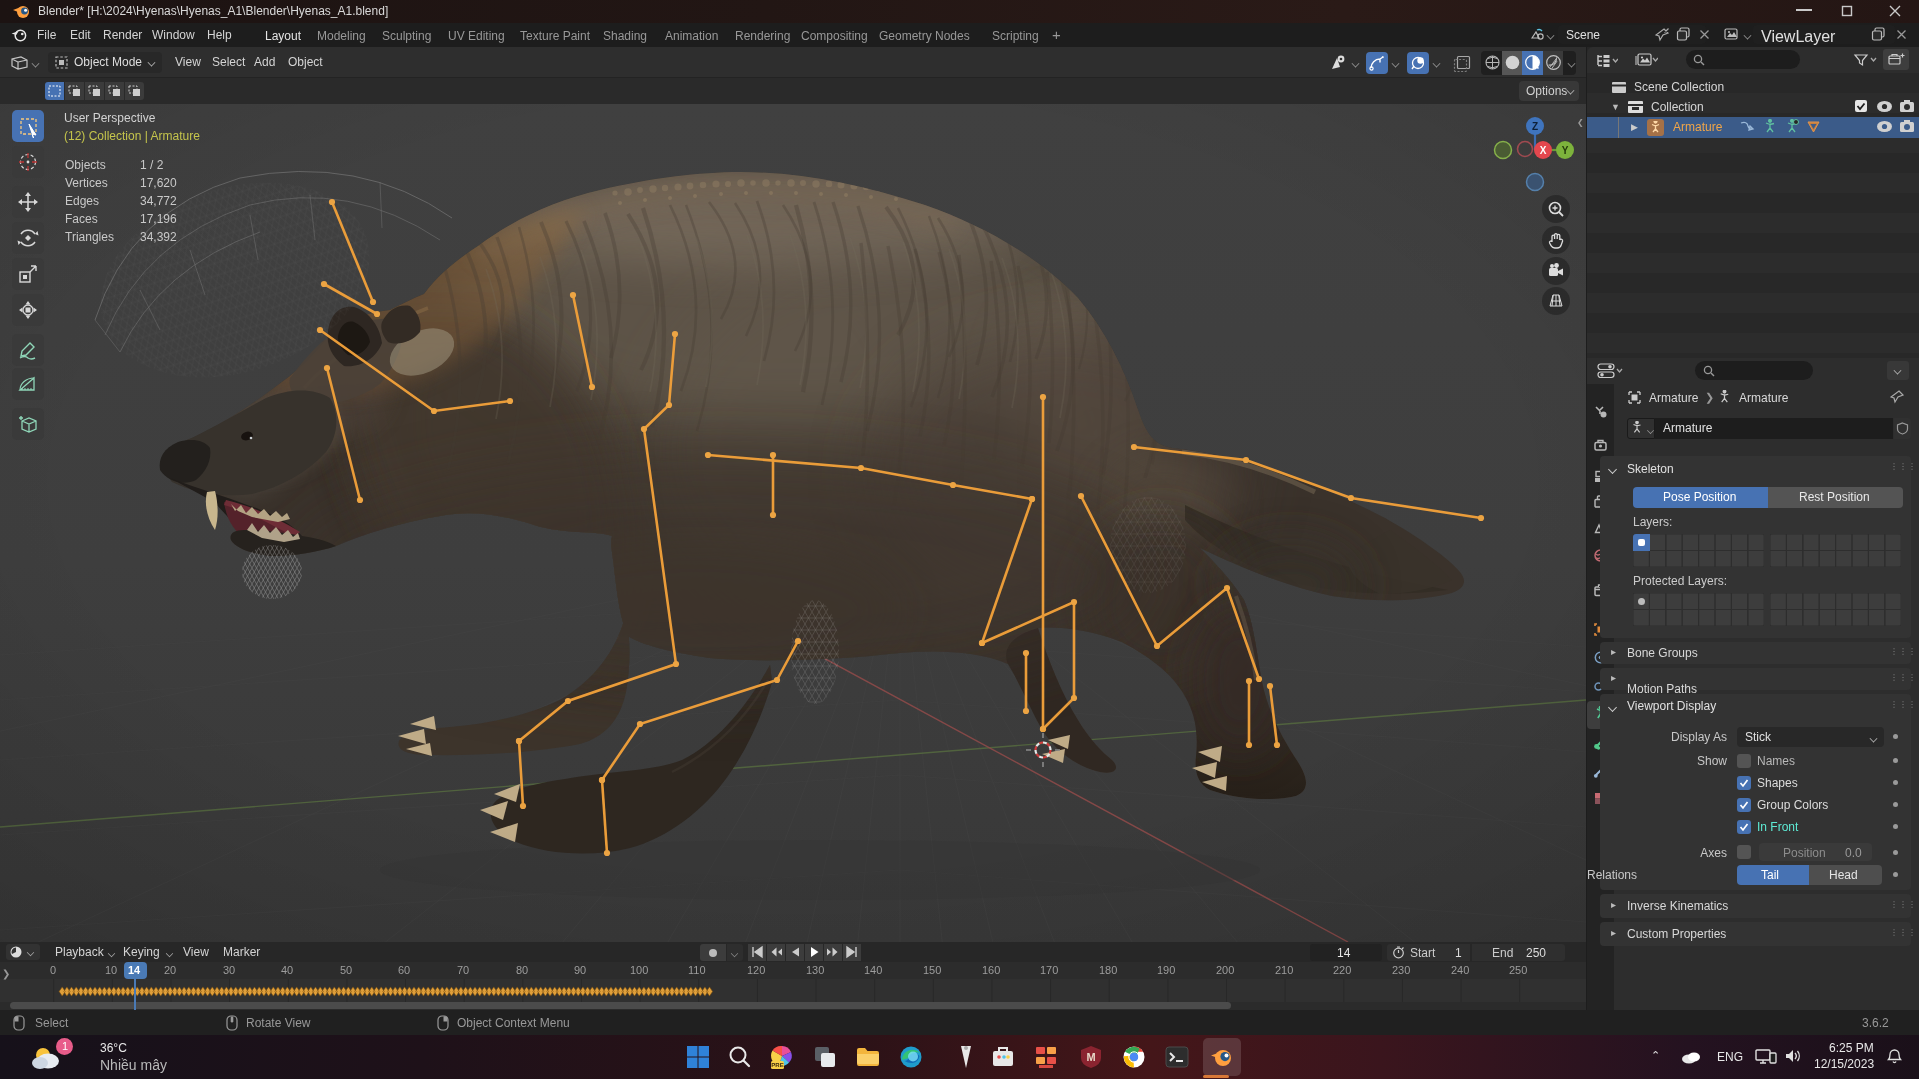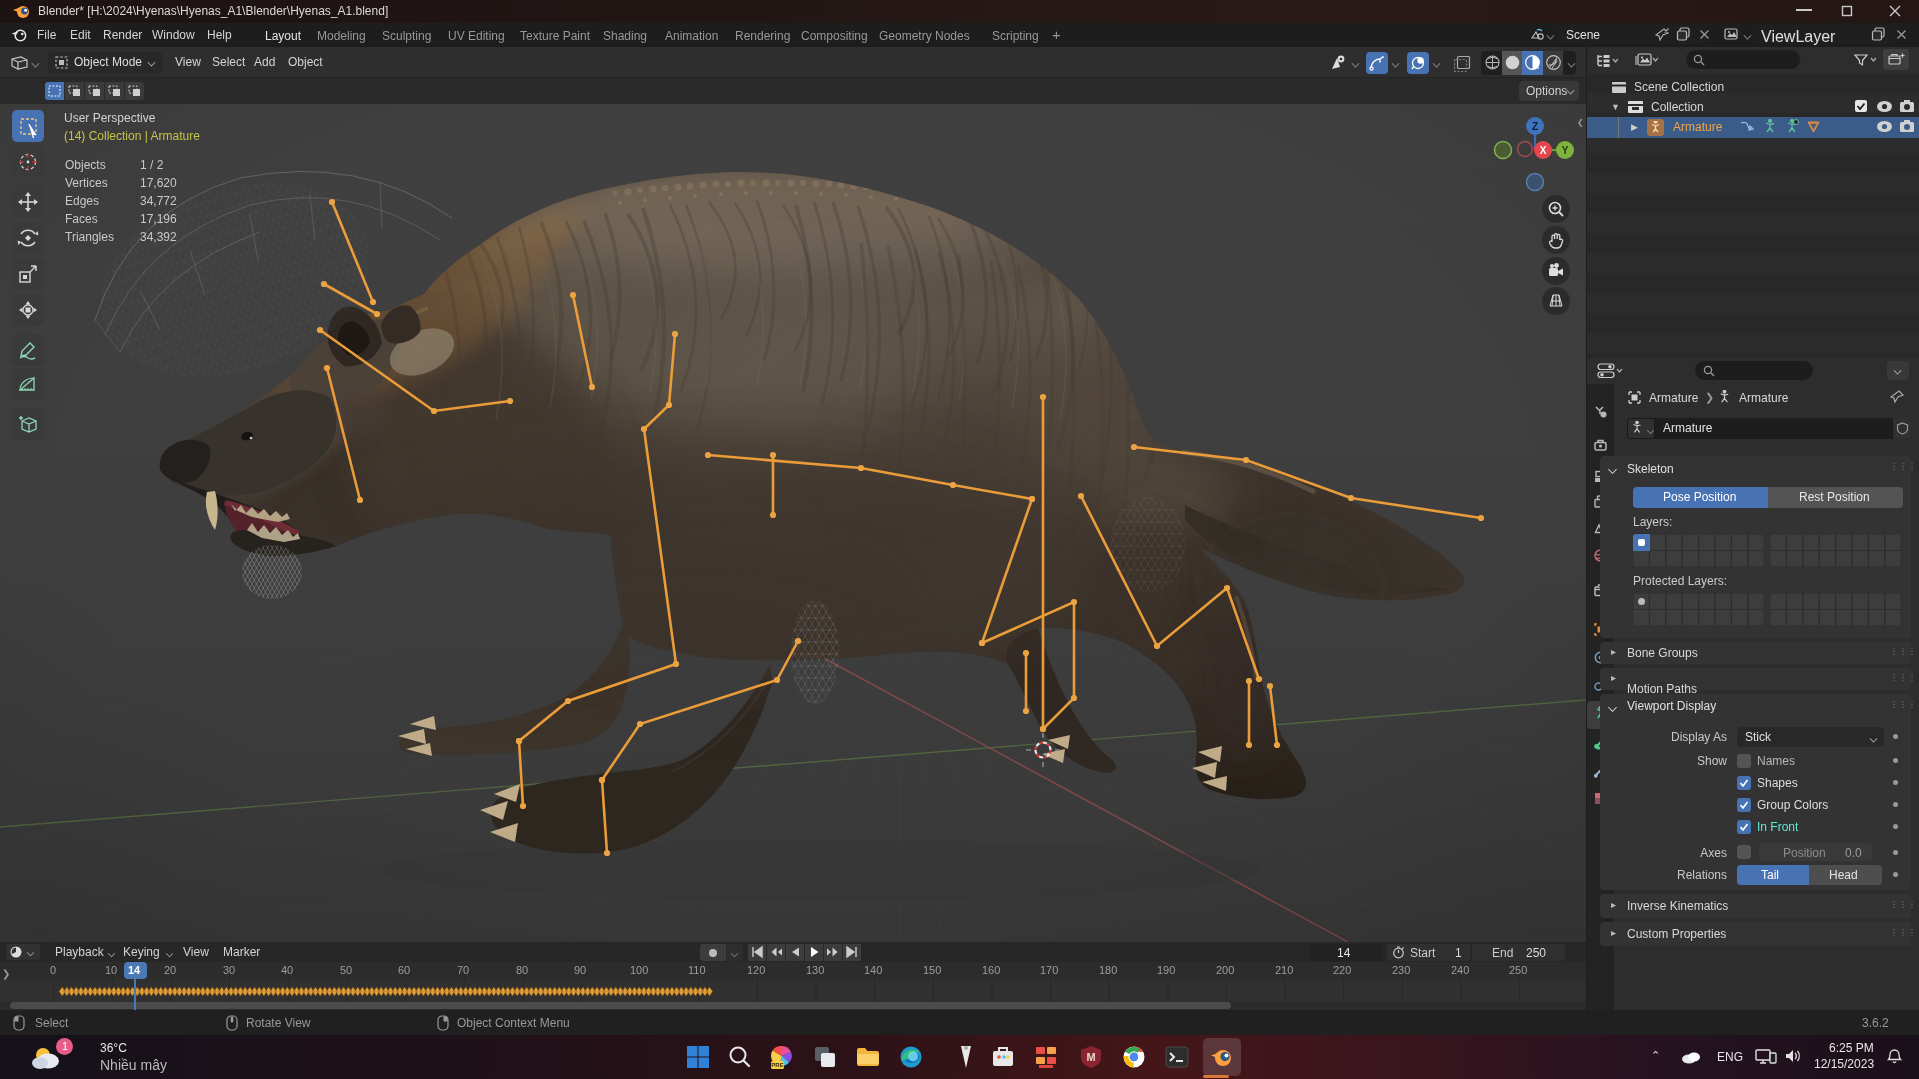--- a/index.html
+++ b/index.html
@@ -590,21 +590,21 @@
 <svg class="abs" style="left:17px;top:269px" width="22" height="23" viewBox="0 0 22 23">
       <path d="M3 17 L17 17 L17 5 Z" fill="none" stroke="#8fd6b8" stroke-width="1.3"></path>
       <path d="M3 17 a14 12 0 0 1 14 -12" fill="none" stroke="#8fd6b8" stroke-width="1.1"></path>
       <path d="M5 17 v-2 M8 17 v-2 M11 17 v-2 M14 17 v-2" stroke="#8fd6b8" stroke-width="1"></path>
     </svg>
 <svg class="abs" style="left:17px;top:309px" width="22" height="23" viewBox="0 0 22 23">
       <path d="M5 8 L12 5 L19 8 L19 16 L12 19 L5 16 Z M5 8 L12 11 L19 8 M12 11 L12 19" fill="none" stroke="#8fd6b8" stroke-width="1.3"></path>
       <path d="M4 3 v4 M2 5 h4" stroke="#8fd6b8" stroke-width="1.4"></path>
     </svg>
 <div class="t" style="left:64px;top:7px;font-size:12px;color:#d2d2d2">User Perspective</div>
-<div class="t" style="left:64px;top:25px;font-size:12px;color:#c5c54c">(14) Collection | Armature</div>
+<div class="t" style="left:64px;top:25px;font-size:12px;color:#c5c54c">(12) Collection | Armature</div>
 <div class="t" style="left:65px;top:54px;font-size:12px;color:#c9c9c9">Objects</div>
 <div class="t" style="left:140px;top:54px;font-size:12px;color:#c9c9c9">1 / 2</div>
 <div class="t" style="left:65px;top:72px;font-size:12px;color:#c9c9c9">Vertices</div>
 <div class="t" style="left:140px;top:72px;font-size:12px;color:#c9c9c9">17,620</div>
 <div class="t" style="left:65px;top:90px;font-size:12px;color:#c9c9c9">Edges</div>
 <div class="t" style="left:140px;top:90px;font-size:12px;color:#c9c9c9">34,772</div>
 <div class="t" style="left:65px;top:108px;font-size:12px;color:#c9c9c9">Faces</div>
 <div class="t" style="left:140px;top:108px;font-size:12px;color:#c9c9c9">17,196</div>
 <div class="t" style="left:65px;top:126px;font-size:12px;color:#c9c9c9">Triangles</div>
 <div class="t" style="left:140px;top:126px;font-size:12px;color:#c9c9c9">34,392</div>
@@ -1084,21 +1084,21 @@
 <div class="abs" style="left:150px;top:462px;width:14px;height:14px;background:#4772b3;border-radius:3px"></div>
 <svg class="abs" style="left:151px;top:463px" width="12" height="12">
       <path d="M2.5 6 l2.5 3 4.5 -6" stroke="#fff" stroke-width="1.7" fill="none"></path>
     </svg>
 <div class="t" style="left:170px;top:462px;font-size:12px;color:#5eead4">In Front</div>
 <div class="t" style="left:0;top:488px;width:140px;text-align:right;font-size:12px;color:#c8c8c8">Axes</div>
 <div class="abs" style="left:150px;top:487px;width:14px;height:14px;background:#545454;border-radius:3px"></div>
 <div class="abs" style="left:172px;top:485px;width:113px;height:18px;background:#3a3a3a;border-radius:4px"></div>
 <div class="t" style="left:196px;top:488px;font-size:12px;color:#8d8d8d">Position</div>
 <div class="t" style="left:258px;top:488px;font-size:12px;color:#9a9a9a">0.0</div>
-<div class="t" style="left:0;top:510px;width:140px;text-align:right;font-size:12px;color:#c8c8c8">Relations</div>
+<div class="t" style="left:0;top:510px;width:140px;font-size:12px;color:#c8c8c8">Relations</div>
 <div class="abs" style="left:150px;top:507px;width:72px;height:20px;background:#4772b3;border-radius:4px 0 0 4px"></div>
 <div class="t" style="left:174px;top:510px;font-size:12px;color:#fff">Tail</div>
 <div class="abs" style="left:222px;top:507px;width:73px;height:20px;background:#4e4e4e;border-radius:0 4px 4px 0"></div>
 <div class="t" style="left:242px;top:510px;font-size:12px;color:#e4e4e4">Head</div>
 <div class="abs" style="left:306px;top:376px;width:5px;height:5px;background:#9a9a9a;border-radius:3px"></div>
 <div class="abs" style="left:306px;top:400px;width:5px;height:5px;background:#9a9a9a;border-radius:3px"></div>
 <div class="abs" style="left:306px;top:422px;width:5px;height:5px;background:#9a9a9a;border-radius:3px"></div>
 <div class="abs" style="left:306px;top:444px;width:5px;height:5px;background:#9a9a9a;border-radius:3px"></div>
 <div class="abs" style="left:306px;top:466px;width:5px;height:5px;background:#9a9a9a;border-radius:3px"></div>
 <div class="abs" style="left:306px;top:492px;width:5px;height:5px;background:#9a9a9a;border-radius:3px"></div>

